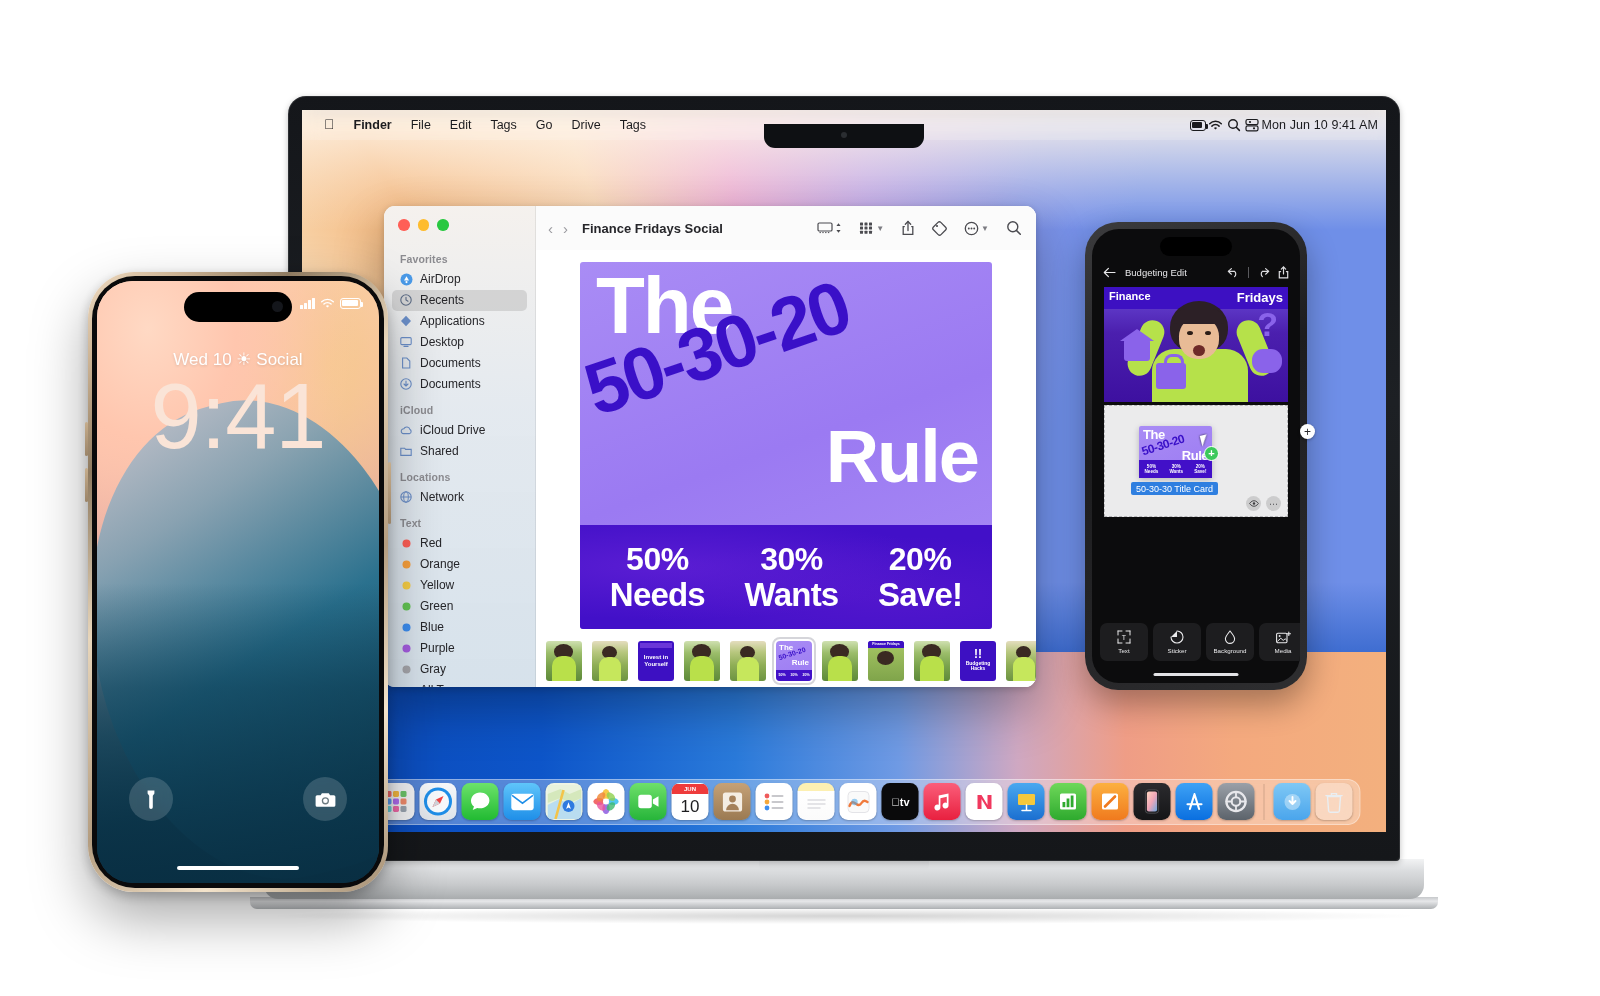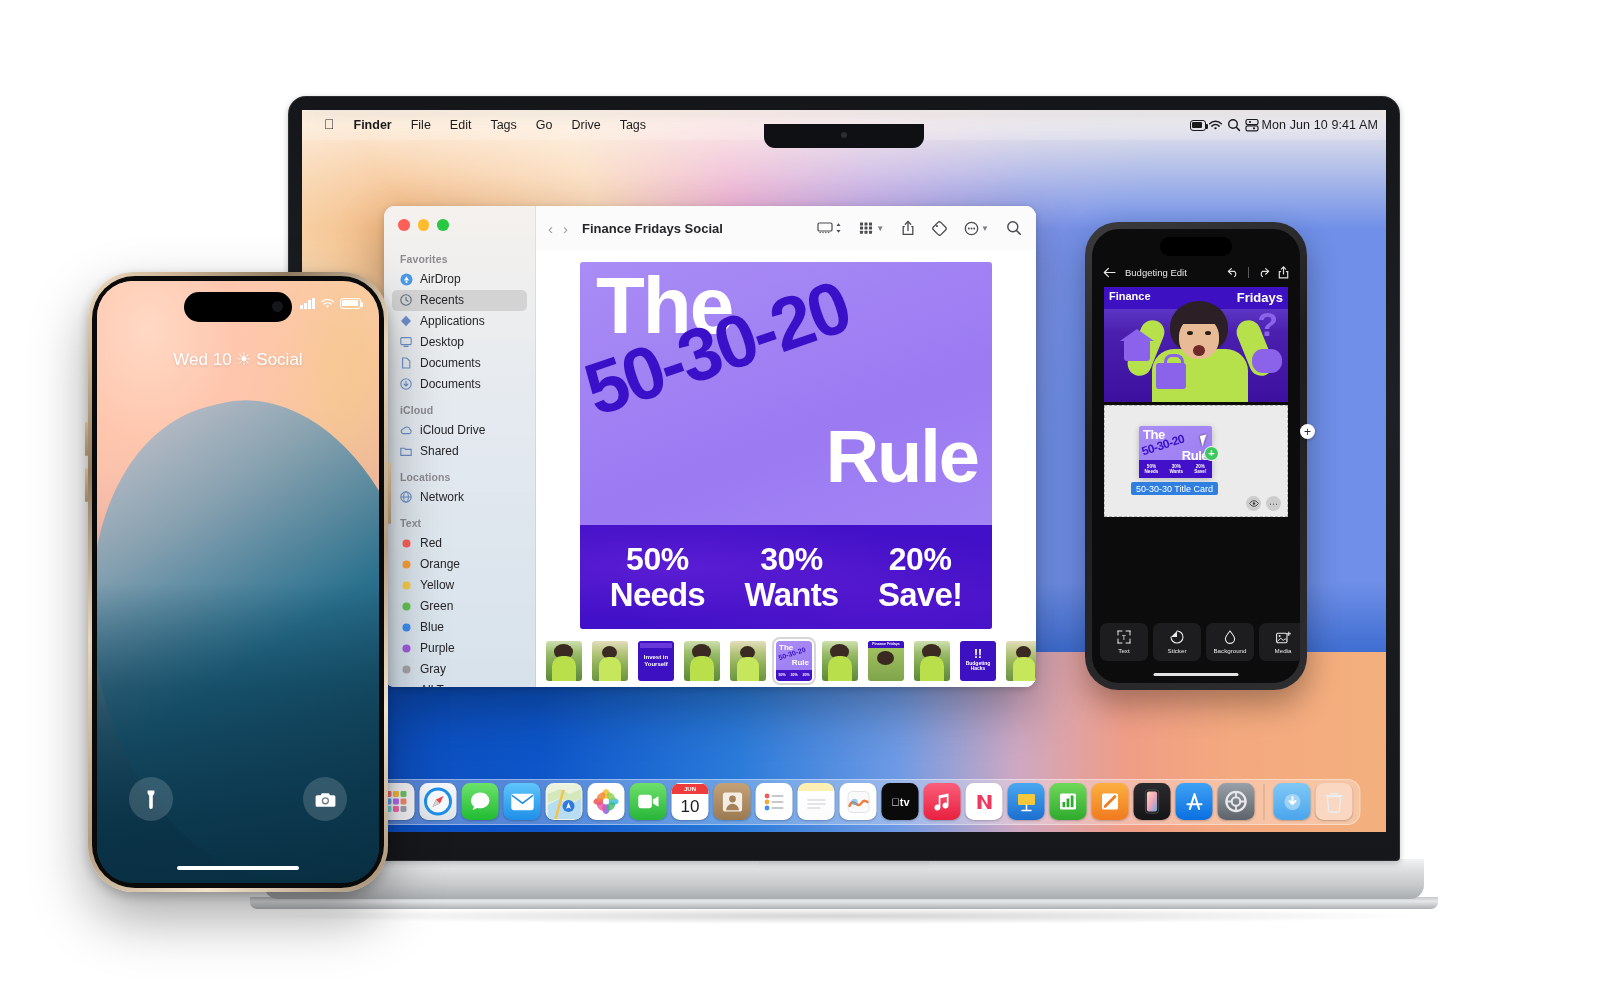--- a/index.html
+++ b/index.html
@@ -1026,20 +1026,21 @@
         <span class="pl-batt">
             <i></i>
           </span>
       </div>
 
       <div class="pl-date">
         <span>Wed 10</span>
         <span> ☀ </span>
         <span>Social</span>
       </div>
+      <div class="pl-time">9:41</div>
 
       <div class="pl-flash">
         <svg width="16" height="20" viewBox="0 0 16 20">
             <path d="M4.6 1.4h6.8v3.2l-1.6 2.2v11.4a1.8 1.8 0 0 1-3.6 0V6.8L4.6 4.6z" fill="#fff"></path>
           </svg>
       </div>
       <div class="pl-cam">
         <svg width="21" height="17" viewBox="0 0 21 17">
             <path d="M2.2 4.2h3.4l1.3-2h6.9l1.3 2h3.7a1.6 1.6 0 0 1 1.6 1.6v8.4a1.6 1.6 0 0 1-1.6 1.6H2.2A1.6 1.6 0 0 1 .6 14.2V5.8a1.6 1.6 0 0 1 1.6-1.6z" fill="#fff"></path>
             <circle cx="10.4" cy="9.8" r="3.6" fill="#6b7a80"></circle>

